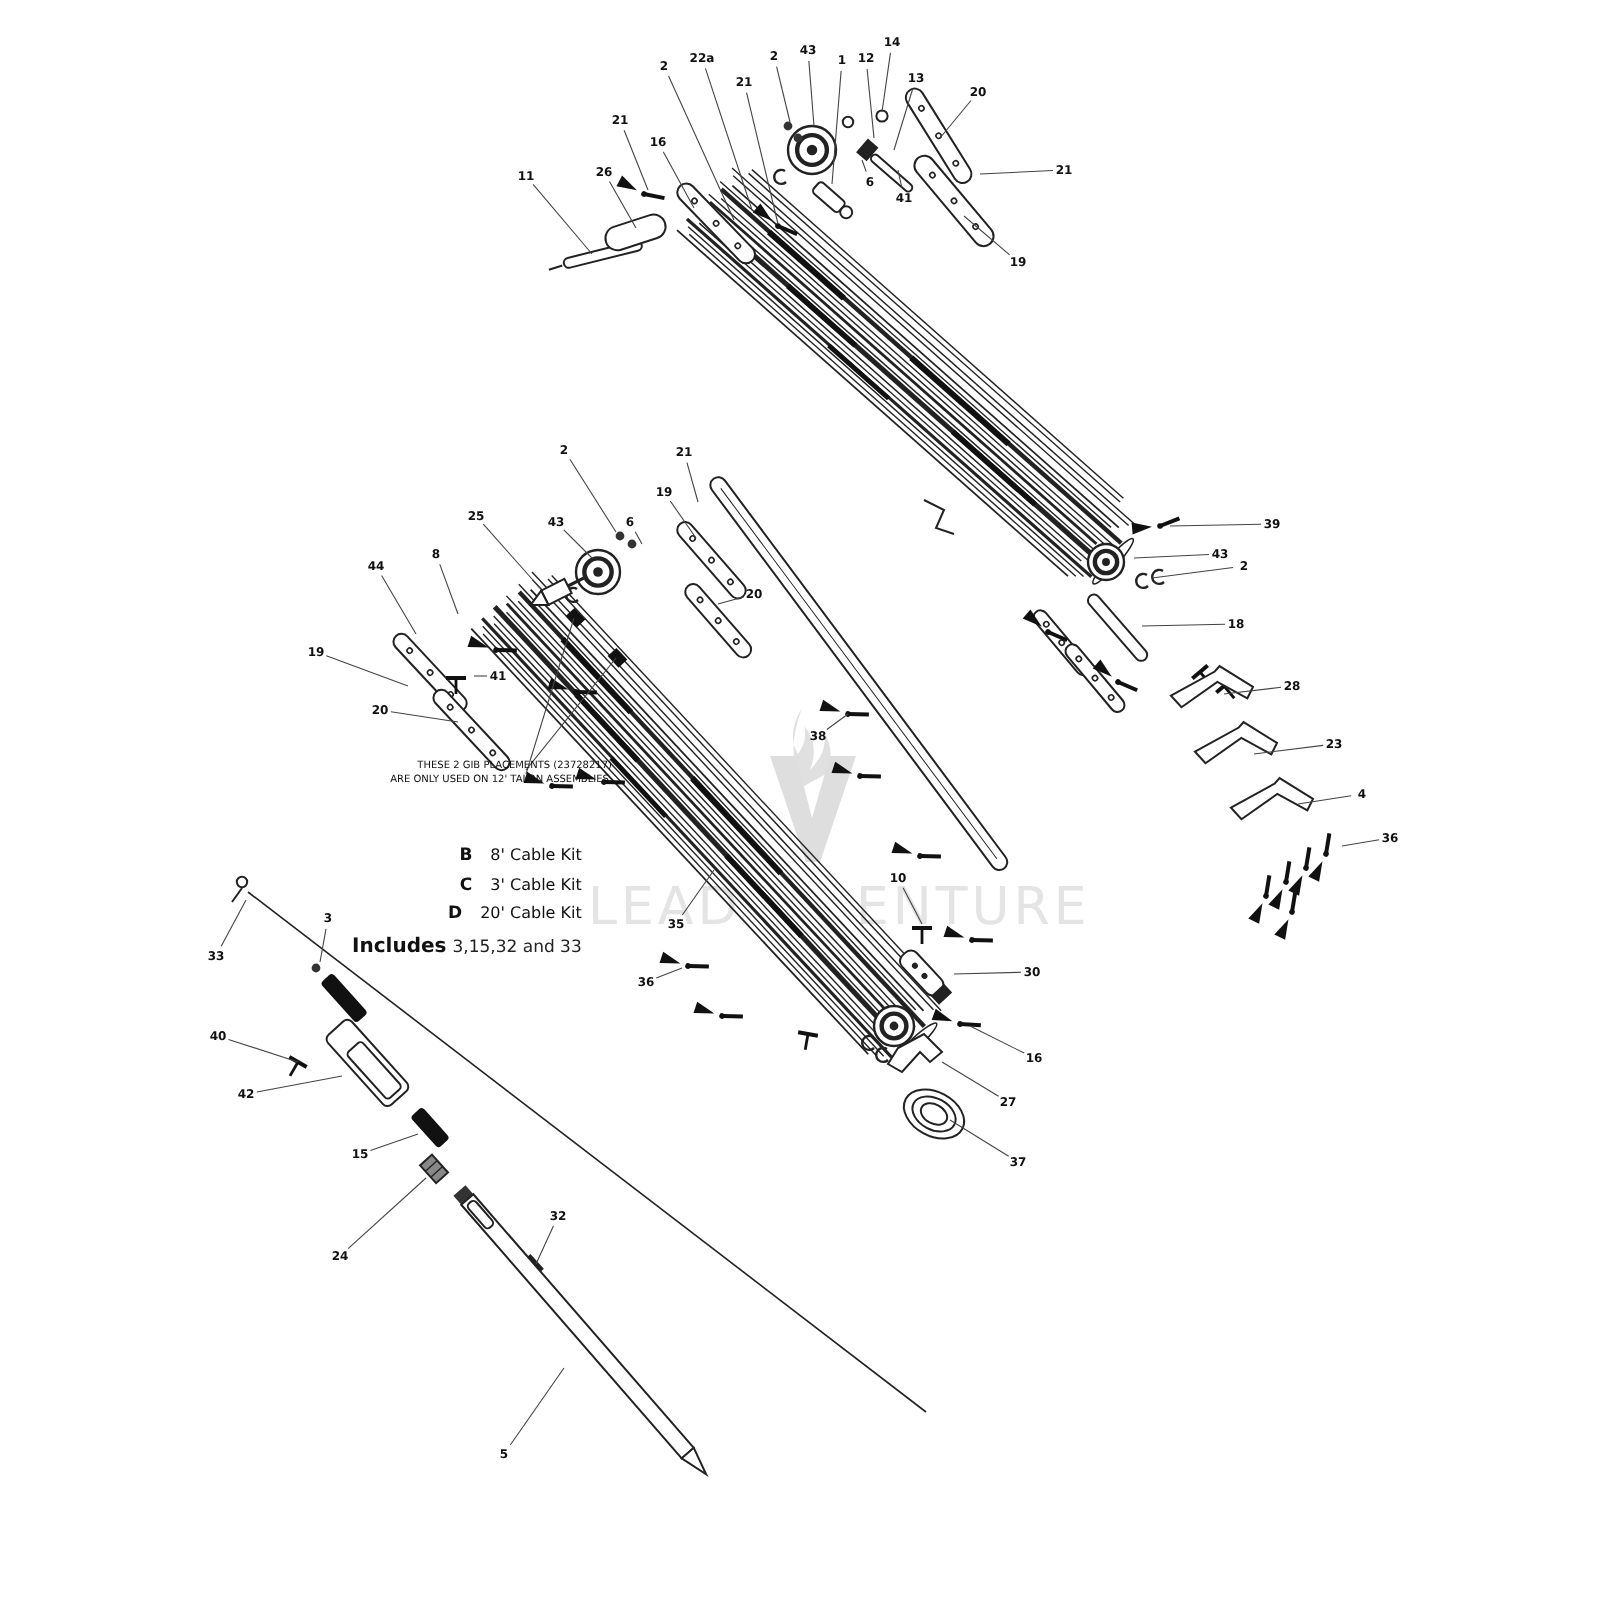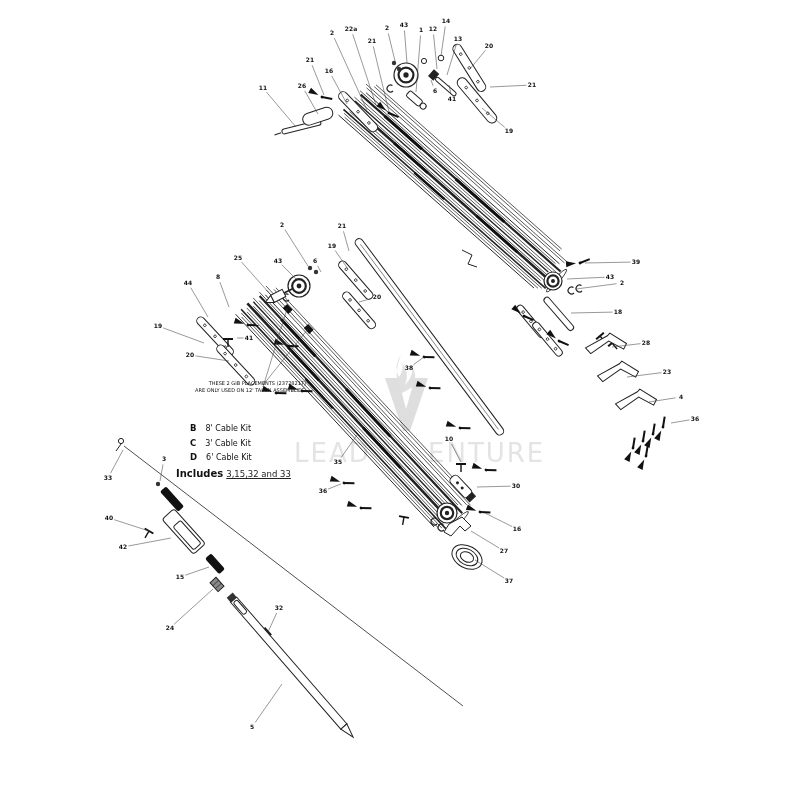--- a/index.html
+++ b/index.html
@@ -4,24 +4,24 @@
 <style>
   html,body{margin:0;padding:0;background:#fff;}
   .stage{position:relative;width:800px;height:800px;background:#ffffff;overflow:hidden;
          font-family:"DejaVu Sans",sans-serif;color:#111;}
   svg{position:absolute;left:0;top:0;}
   .callout{font:600 6px "DejaVu Sans",sans-serif;fill:#111;}
   .wmtext{font:400 26px "DejaVu Sans",sans-serif;fill:#e4e4e4;letter-spacing:2px;}
   .note{position:absolute;left:166px;top:380px;width:140px;text-align:right;
         font:400 5px/6.5px "DejaVu Sans",sans-serif;color:#111;letter-spacing:0;}
   .legend{position:absolute;left:176px;top:421px;}
-  .legend .row{height:14.5px;padding-left:14px;font:400 8px/14.5px "DejaVu Sans",sans-serif;}
+  .legend .row{height:14.5px;padding-left:14px;font:400 8px/14.5px "DejaVu Sans",sans-serif;text-align:right;}
   .legend .lk{font-weight:700;font-size:8.5px;margin-right:9px;}
   .legend .inc-row{margin-top:3px;font:700 10px/12px "DejaVu Sans",sans-serif;}
-  .legend .incv{font-weight:400;font-size:8.5px;margin-left:3px;color:#222;text-decoration:underline;}
+  .legend .incv{font-weight:400;font-size:8.5px;margin-left:3px;color:#222;}
 </style>
 </head>
 <body>
 
 <div class="stage">
 
 <svg id="diagram" width="800" height="800" viewBox="0 0 800 800">
 
   <g id="watermark">
     <path fill="#e0e0e0" d="M401,354 q-8,13 -2,23 q5,-7 3,-14 q8,9 3,22 q9,-9 7,-19 q6,10 1,21 l-11,6 q-10,-15 -1,-39 Z"></path>
@@ -637,20 +637,20 @@
 </div>
 
 <div class="legend">
   <div class="row">
     <span class="lk">B</span><span>8' Cable Kit</span>
   </div>
   <div class="row">
     <span class="lk">C</span><span>3' Cable Kit</span>
   </div>
   <div class="row">
-    <span class="lk">D</span><span>6' Cable Kit</span>
+    <span class="lk">D</span><span>20' Cable Kit</span>
   </div>
   <div class="inc-row">
     <span>Includes</span><span class="incv">3,15,32 and 33</span>
   </div>
 </div>
 
 </div>
 
 </body></html>

